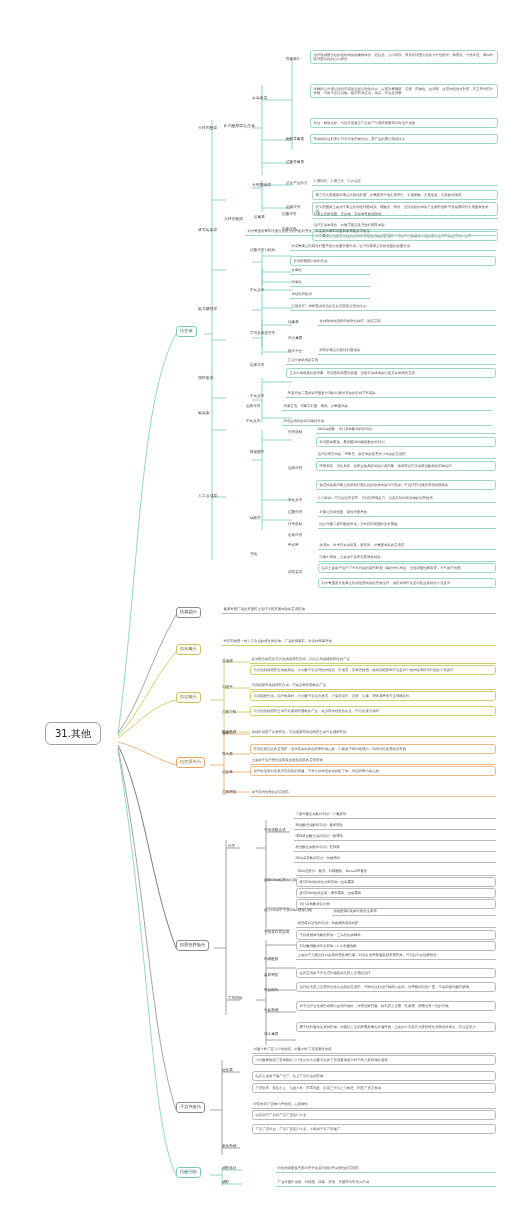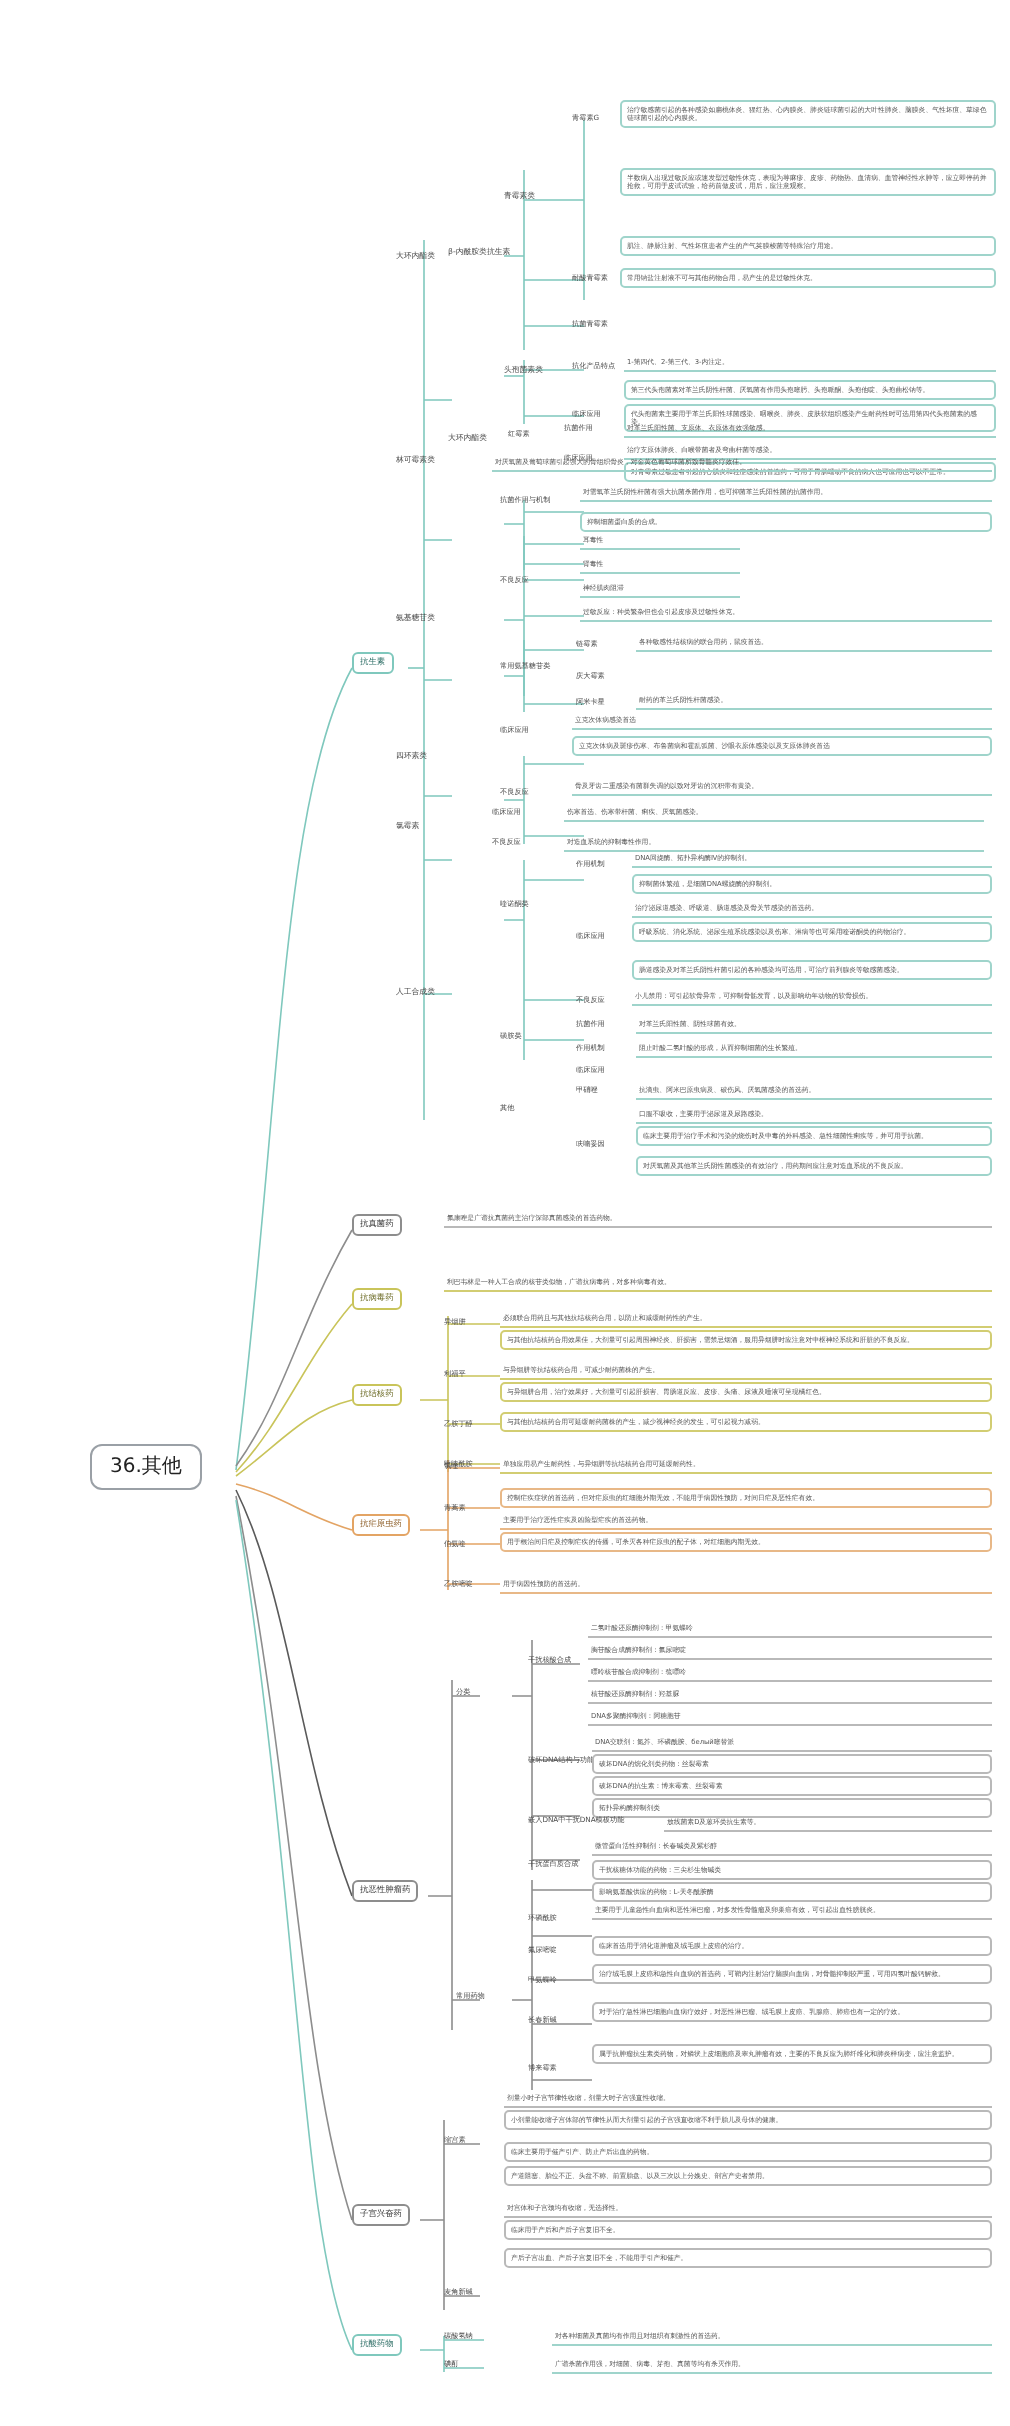--- a/index.html
+++ b/index.html
@@ -74,21 +74,21 @@
       <path d="M214,948 L226,948 M226,840 L226,1015 M226,848 L240,848 M226,1000 L240,1000" stroke="#8d8d8d"></path>
       <path d="M256,848 L266,848 M266,820 L266,935 M266,832 L290,832 M266,880 L290,880 M266,908 L290,908 M266,930 L290,930" stroke="#8d8d8d"></path>
       <path d="M256,1000 L266,1000 M266,940 L266,1045 M266,945 L296,945 M266,968 L296,968 M266,990 L296,990 M266,1012 L296,1012 M266,1040 L296,1040" stroke="#8d8d8d"></path>
 
       <path d="M210,1110 L222,1110 M222,1060 L222,1155 M222,1072 L240,1072 M222,1148 L240,1148" stroke="#8d8d8d"></path>
 
       <path d="M210,1175 L222,1175 M222,1168 L222,1186 M222,1170 L242,1170 M222,1184 L242,1184" stroke="#7fc8bd"></path>
     </g>
   </svg>
 
-  <div class="node root" style="left:45px;top:722px;">36.其他</div>
+  <div class="node root" style="left:45px;top:722px;">31.其他</div>
 
   <div class="node chip teal" style="left:176px;top:326px;">抗生素</div>
 
   <div class="node lbl" style="left:198px;top:126px;">大环内酯类</div>
   <div class="node lbl" style="left:224px;top:124px;">β-内酰胺类抗生素</div>
   <div class="node lbl" style="left:252px;top:96px;">青霉素类</div>
   <div class="node lbl s" style="left:286px;top:57px;">青霉素G</div>
   <div class="node leaf box" style="left:310px;top:50px;width:188px;">治疗敏感菌引起的各种感染如扁桃体炎、猩红热、心内膜炎、肺炎链球菌引起的大叶性肺炎、脑膜炎、气性坏疽、草绿色链球菌引起的心内膜炎。</div>
   <div class="node leaf box" style="left:310px;top:84px;width:188px;">半数病人出现过敏反应或速发型过敏性休克，表现为荨麻疹、皮疹、药物热、血清病、血管神经性水肿等，应立即停药并抢救，可用于皮试试验，给药前做皮试，用后，应注意观察。</div>
   <div class="node leaf box" style="left:310px;top:118px;width:188px;">肌注、静脉注射、气性坏疽患者产生的产气荚膜梭菌等特殊治疗用途。</div>

